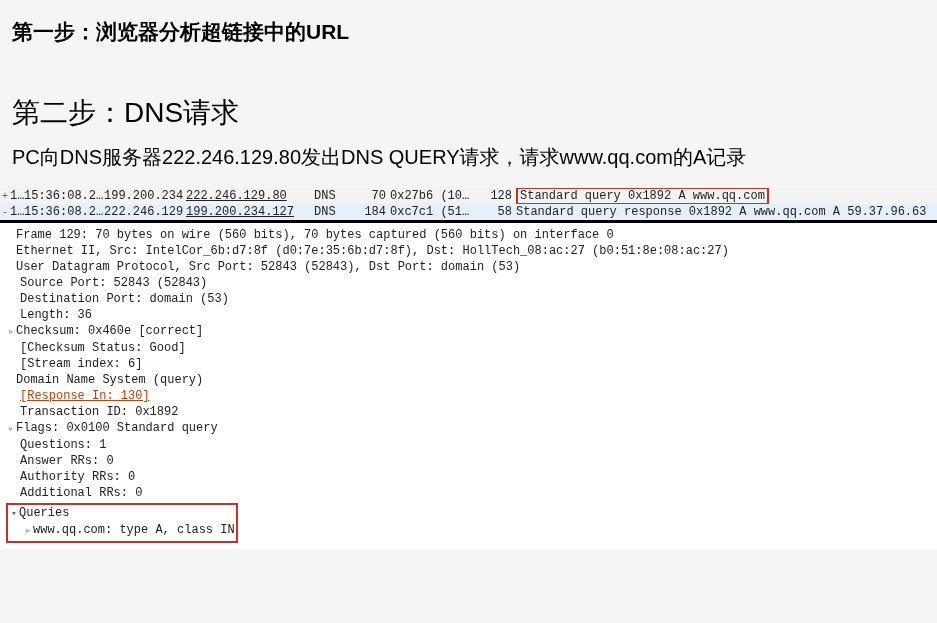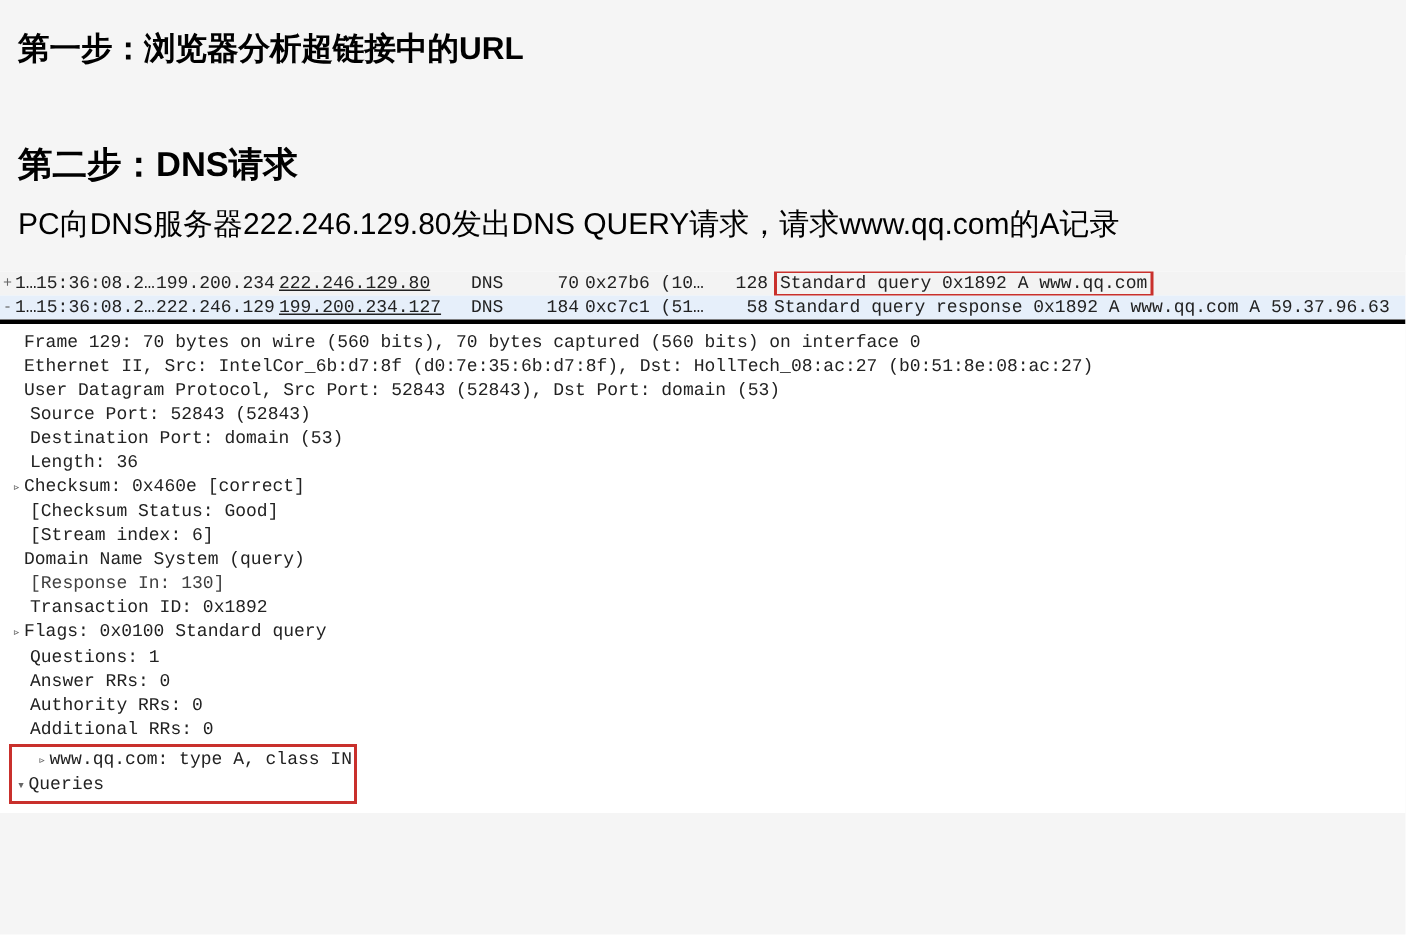--- a/index.html
+++ b/index.html
@@ -8,22 +8,22 @@
     background: #f5f5f5;
     font-family: "Microsoft YaHei", "PingFang SC", sans-serif;
     color: #000;
   }
   .heading {
     font-size: 21px;
     font-weight: 700;
     padding: 18px 12px 8px 12px;
   }
   .heading2 {
-    font-size: 23px;
-    font-weight: 700;
+    font-size: 28px;
+    font-weight: 400;
     padding: 40px 12px 6px 12px;
   }
   .paragraph {
     font-size: 20px;
     padding: 4px 12px 16px 12px;
     line-height: 1.5;
   }
 
   .capture {
     background: #fff;
@@ -70,21 +70,21 @@
   }
   .dl { display: block; }
   .dl .arrow {
     display: inline-block;
     width: 10px;
     color: #666;
     font-size: 9px;
     text-align: center;
   }
   .indent1 { padding-left: 14px; }
-  .link { color: #404040; }
+  .link { color: #c2410c; text-decoration: underline; }
 
   .queries-box {
     border: 2px solid #c9302c;
     padding: 0 1px 2px 1px;
     margin-top: 2px;
     line-height: 16px;
     display: inline-block;
     min-width: 210px;
   }
   .queries-box .dl { display: block; }
@@ -140,18 +140,18 @@
     <span class="dl"><span class="arrow"></span><span>Domain Name System (query)</span></span>
     <span class="dl indent1 link">[Response In: 130]</span>
     <span class="dl indent1">Transaction ID: 0x1892</span>
     <span class="dl"><span class="arrow">▹</span><span>Flags: 0x0100 Standard query</span></span>
     <span class="dl indent1">Questions: 1</span>
     <span class="dl indent1">Answer RRs: 0</span>
     <span class="dl indent1">Authority RRs: 0</span>
     <span class="dl indent1">Additional RRs: 0</span>
 
     <div class="queries-box">
+      <span class="dl"><span class="arrow">▾</span><span>Queries</span></span>
       <span class="dl indent1"><span class="arrow">▹</span><span>www.qq.com: type A, class IN</span></span>
-      <span class="dl"><span class="arrow">▾</span><span>Queries</span></span>
     </div>
   </div>
 
 </div>
 
 </body></html>

